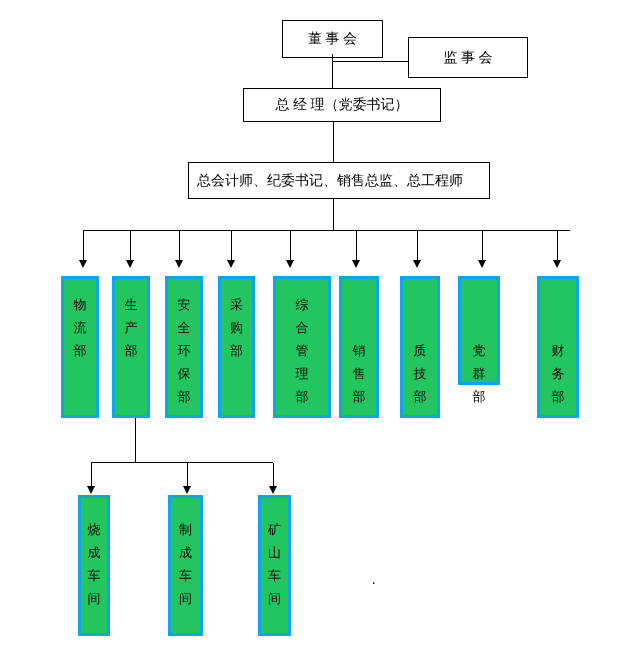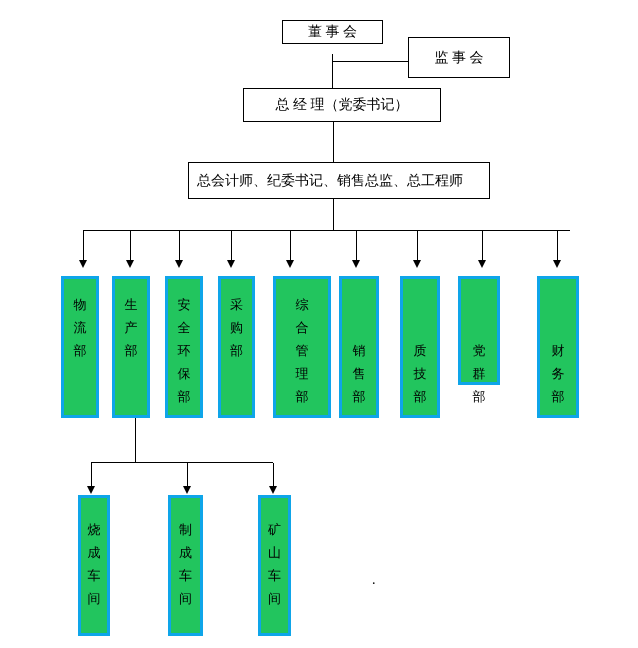--- a/index.html
+++ b/index.html
@@ -75,25 +75,25 @@
     top: 573px;
     font-size: 14px;
     line-height: 14px;
   }
 </style>
 </head>
 <body>
 
 <div class="canvas">
 
-  <div class="hbox" style="left:282px; top:20px; width:101px; height:24px;">
+  <div class="hbox" style="left:282px; top:20px; width:101px; height:38px;">
     <span>董 事 会</span>
   </div>
 
-  <div class="hbox" style="left:408px; top:37px; width:102px; height:41px;">
+  <div class="hbox" style="left:408px; top:37px; width:120px; height:41px;">
     <span>监 事 会</span>
   </div>
 
   <div class="hbox" style="left:243px; top:88px; width:198px; height:34px;">
     <span>总 经 理（党委书记）</span>
   </div>
 
   <div class="hbox left-text" style="left:188px; top:162px; width:302px; height:37px;">
     <span>总会计师、纪委书记、销售总监、总工程师</span>
   </div>

